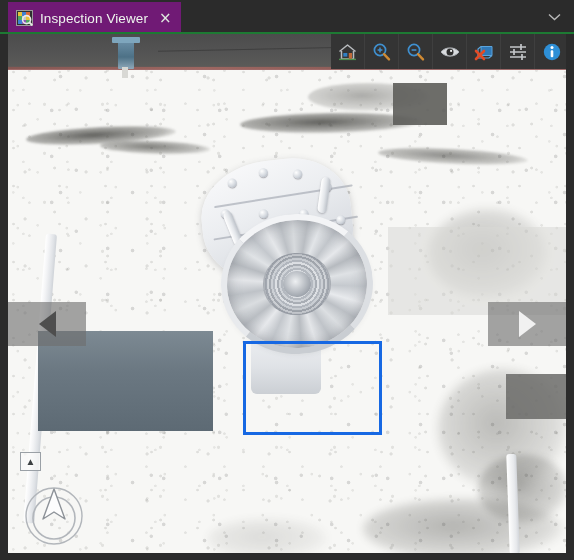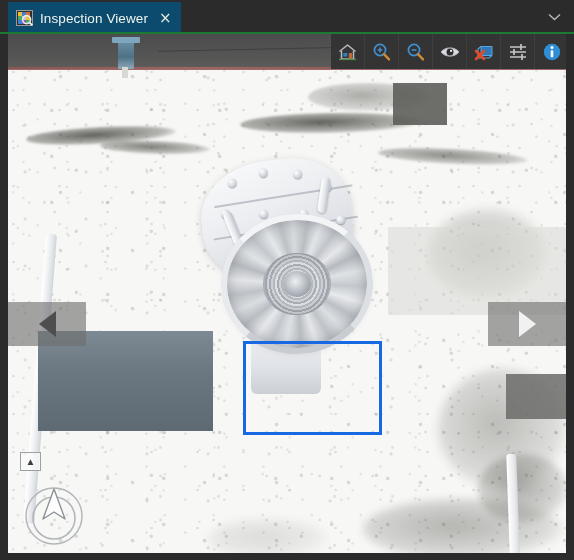--- a/index.html
+++ b/index.html
@@ -272,21 +272,21 @@
   .viewer-border-left{
     position:absolute;left:0;top:34px;width:8px;height:526px;background:#2b2b2b;
   }
 </style>
 </head>
 <body>
 
 <div class="app">
 
   <div class="titlebar">
-    <div class="tab" style="background: #0c4a6e;">
+    <div class="tab" style="background: #701a75;">
       <span class="tab-icon">
         <svg width="17" height="16" viewBox="0 0 17 16">
           <rect x="0.5" y="0.5" width="16" height="15" fill="#2f2f2f" stroke="#9a9a9a"></rect>
           <rect x="2" y="2" width="4" height="4" fill="#e8c23a"></rect>
           <rect x="6" y="2" width="4" height="4" fill="#3f7fd4"></rect>
           <rect x="10" y="2" width="4" height="4" fill="#d96a3a"></rect>
           <rect x="2" y="6" width="4" height="4" fill="#4fa860"></rect>
           <rect x="6" y="6" width="4" height="4" fill="#c8c8c8"></rect>
           <rect x="10" y="6" width="4" height="4" fill="#e8c23a"></rect>
           <rect x="2" y="10" width="4" height="4" fill="#3f7fd4"></rect>

